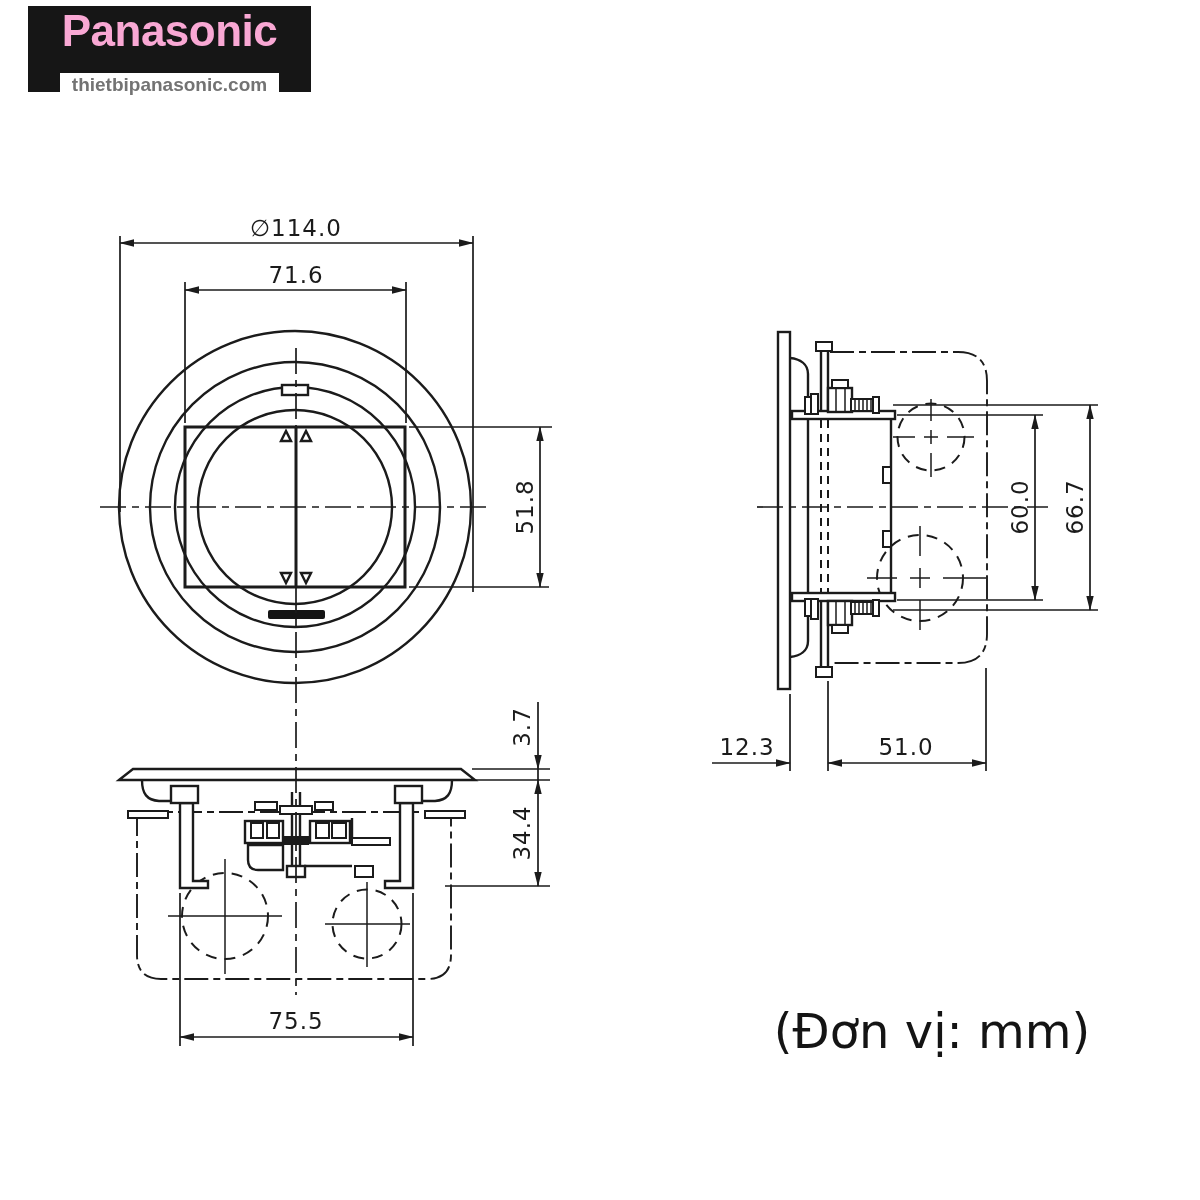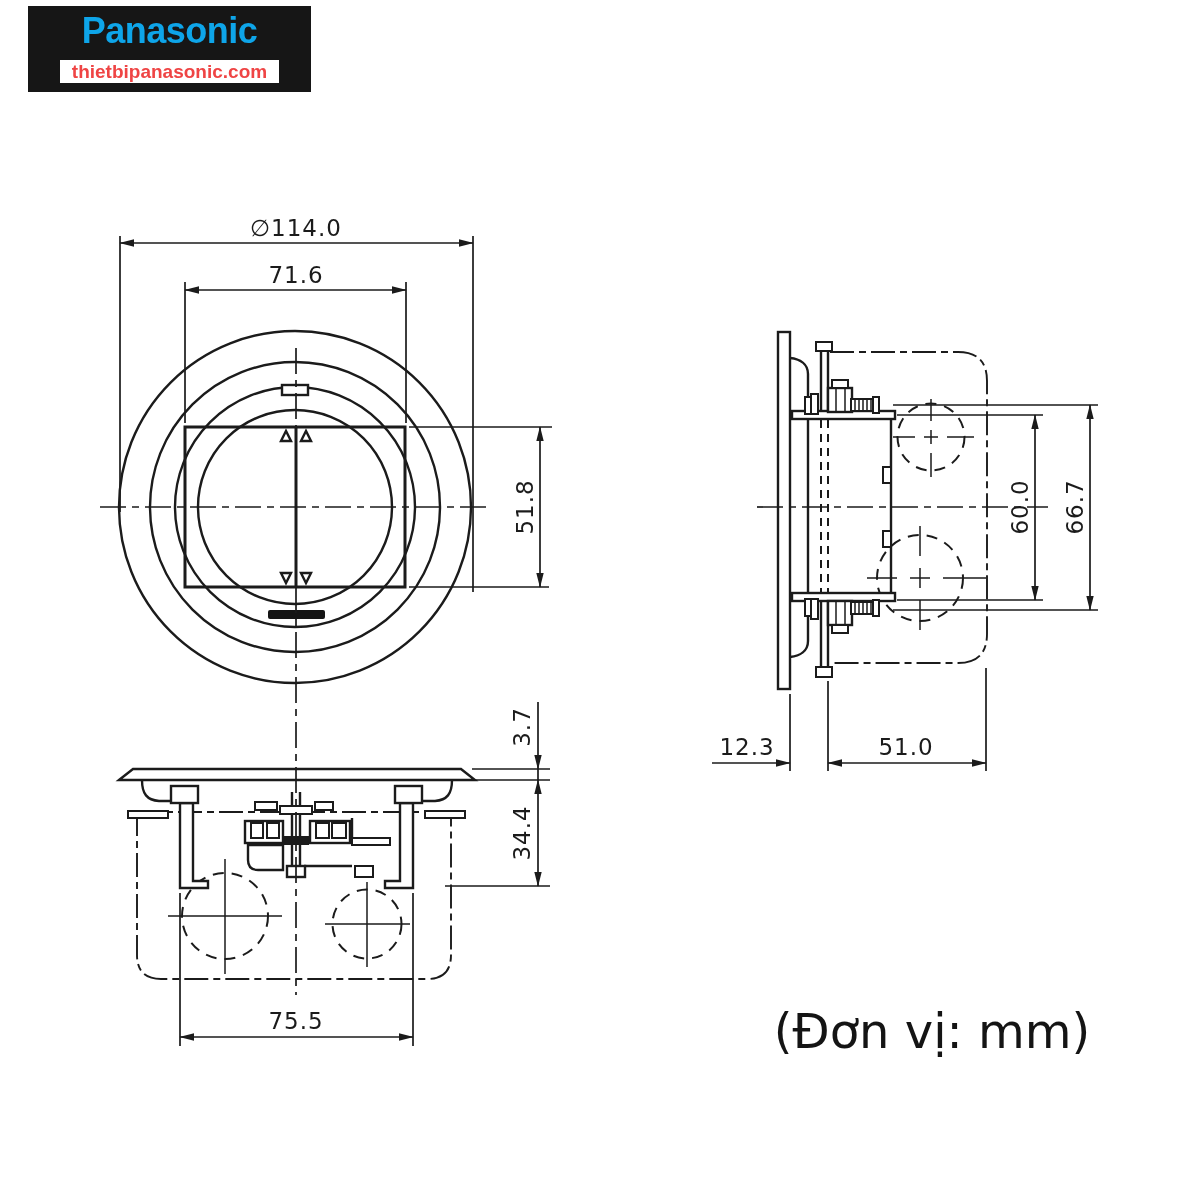--- a/index.html
+++ b/index.html
@@ -1,23 +1,23 @@
 <!DOCTYPE html>
 <html><head>
 <meta charset="utf-8">
 <style>
   html,body{margin:0;padding:0;background:#ffffff;}
   .canvas{position:relative;width:1200px;height:1200px;background:#ffffff;overflow:hidden;
           font-family:"Liberation Sans", sans-serif;}
   .logo{position:absolute;left:28px;top:6px;width:283px;height:86px;background:#161616;
         display:flex;flex-direction:column;align-items:center;justify-content:flex-start;}
-  .logo-name{color:#0ea5e9;font-weight:bold;font-size:36px;line-height:50px;letter-spacing:-0.5px;
+  .logo-name{color:#f9a8d4;font-weight:bold;font-size:44px;line-height:50px;letter-spacing:-0.5px;
              font-family:"Liberation Sans", sans-serif;}
-  .logo-strip{background:#ffffff;color:#ef4444;font-weight:bold;font-size:19px;line-height:23px;
-              padding:0 12px;margin-top:4px;letter-spacing:0px;
+  .logo-strip{background:#ffffff;color:#737373;font-weight:bold;font-size:19px;line-height:23px;
+              padding:0 12px;margin-top:17px;letter-spacing:0px;
               font-family:"Liberation Sans", sans-serif;}
   svg{position:absolute;left:0;top:0;}
   svg *{vector-effect:none;}
   .ol{fill:none;stroke:#1b1b1b;stroke-width:2.4;}
   .ol3{fill:none;stroke:#1b1b1b;stroke-width:3;}
   .olw{fill:#ffffff;stroke:#1b1b1b;stroke-width:2.4;}
   .olw2{fill:#ffffff;stroke:#1b1b1b;stroke-width:2;}
   .thin{fill:none;stroke:#1b1b1b;stroke-width:1.5;}
   .dim{fill:none;stroke:#1b1b1b;stroke-width:1.7;}
   .cl{fill:none;stroke:#1b1b1b;stroke-width:1.7;stroke-dasharray:26 6 7 6;}

